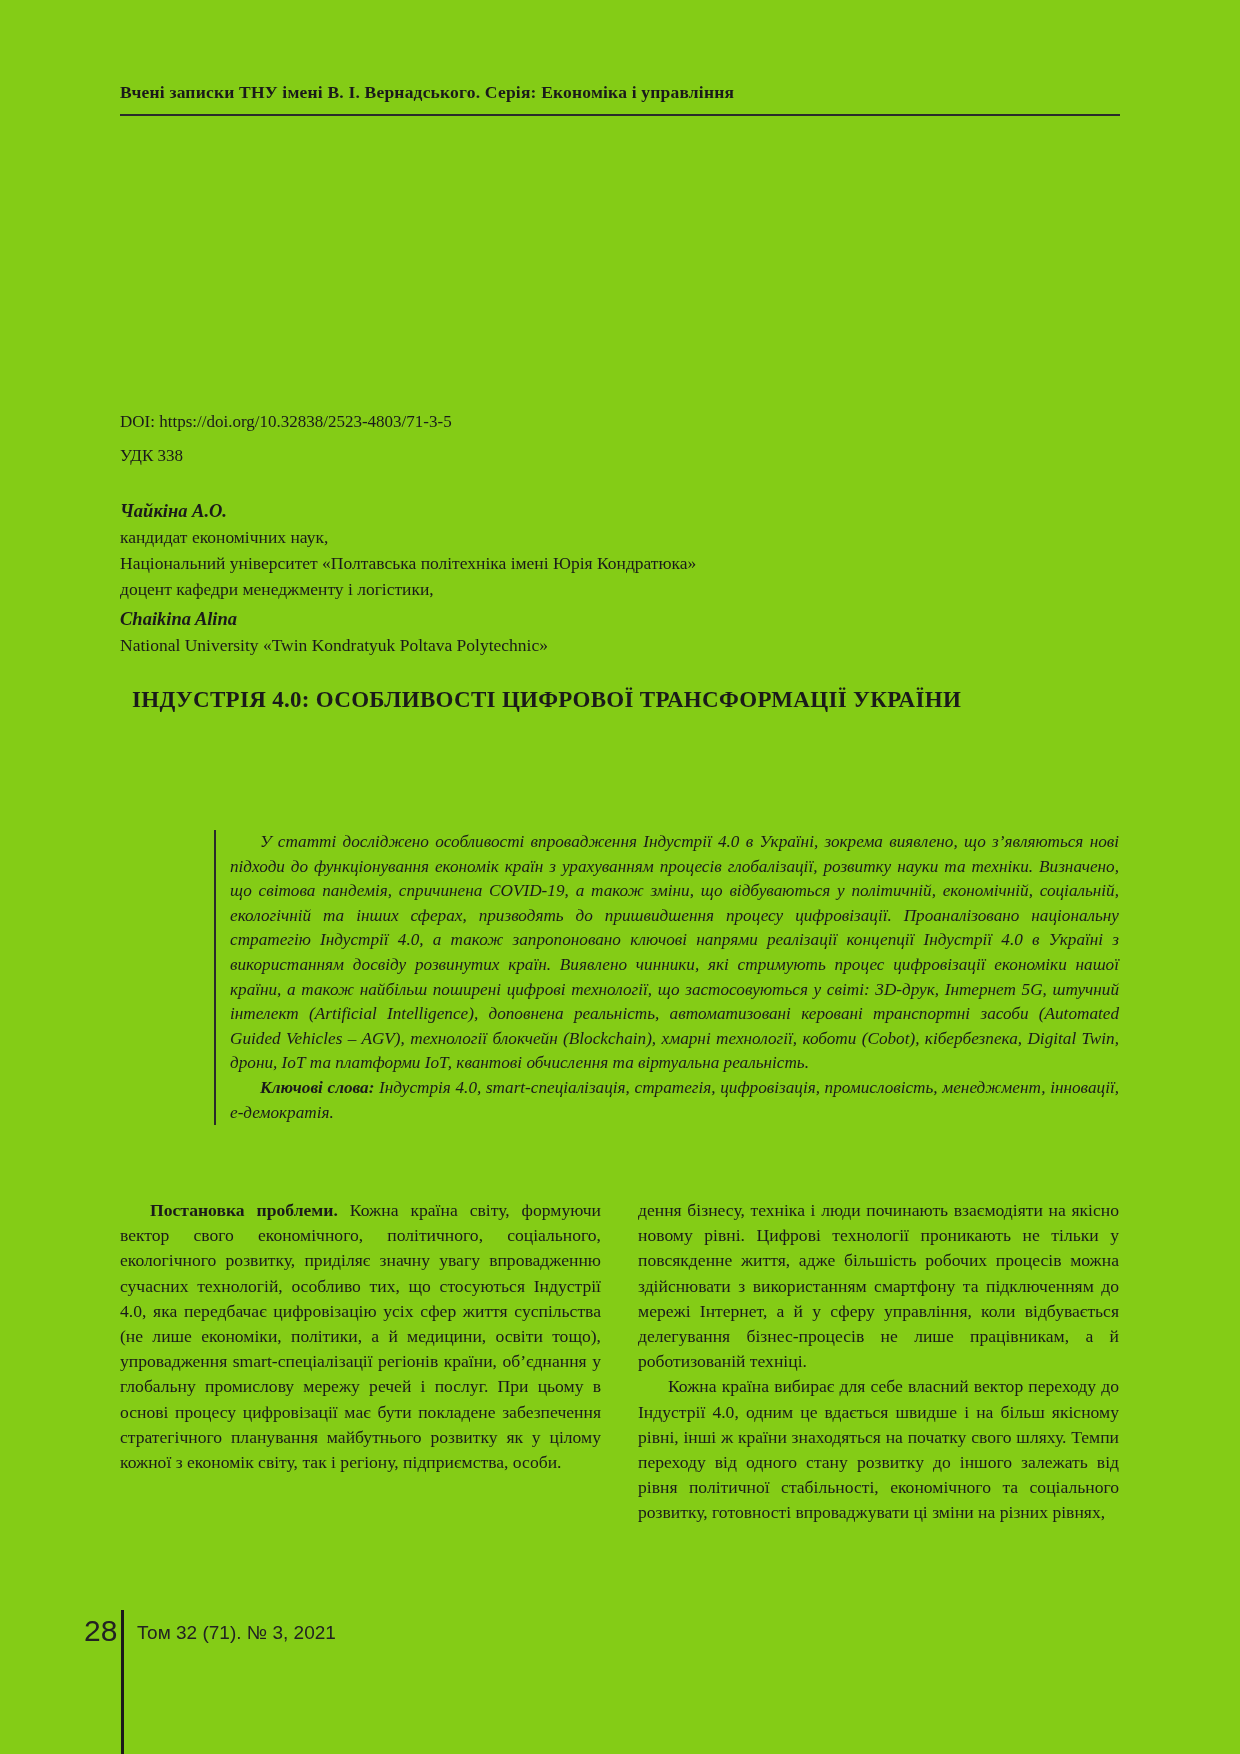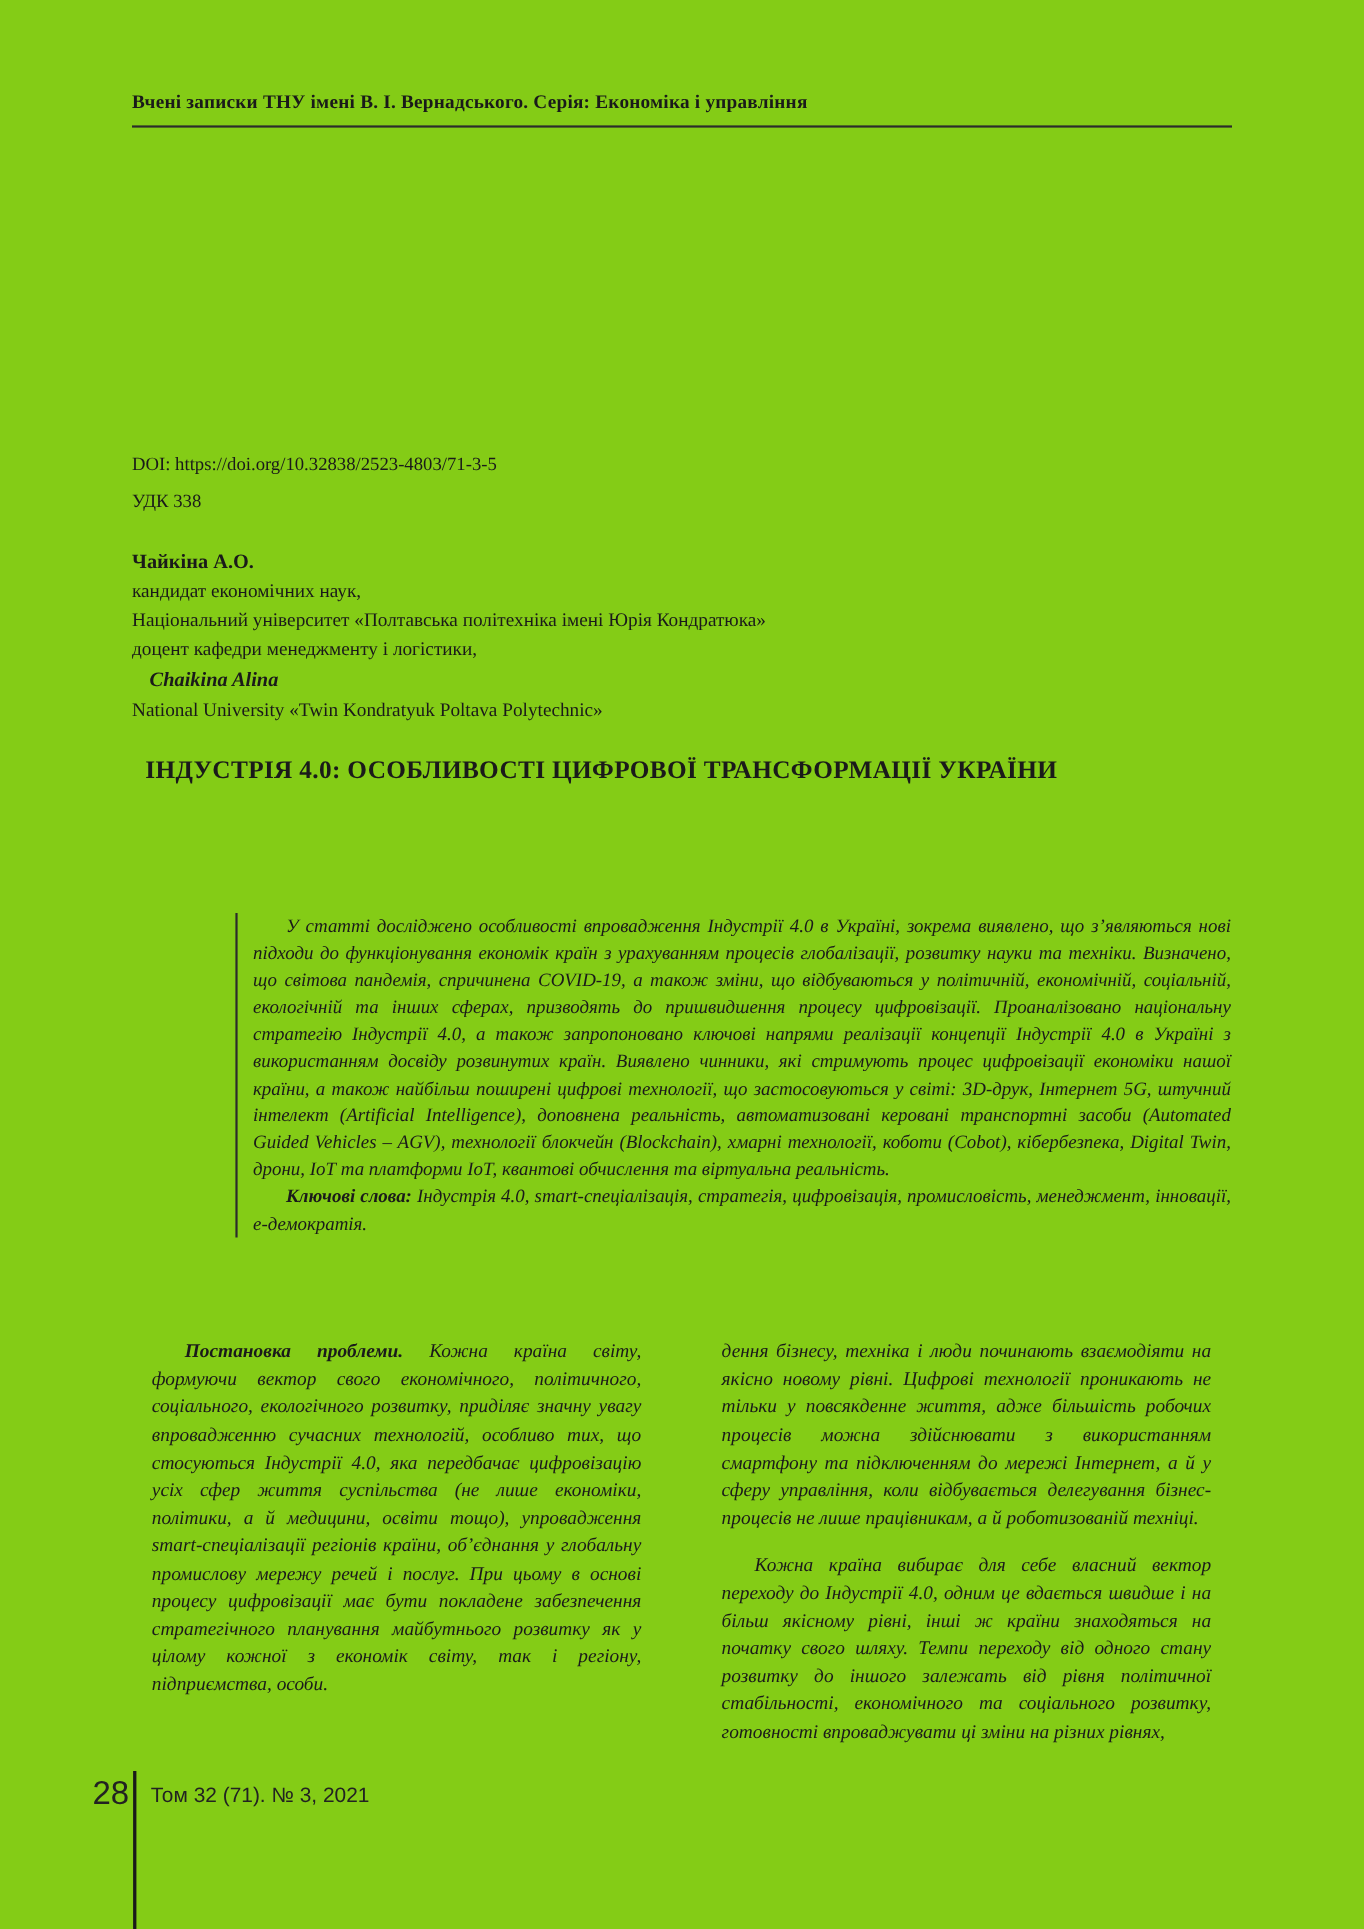--- a/index.html
+++ b/index.html
@@ -23,23 +23,23 @@
     border-bottom: 2px solid #2b2b2b;
     font-weight: bold;
     font-size: 17.5px;
     letter-spacing: 0.2px;
   }
   
   .doi-line   { position: absolute; left: 120px; top: 412px; font-size: 17px; }
   .udc-line   { position: absolute; left: 120px; top: 446px; font-size: 17px; }
   
   .author-ua { position: absolute; left: 120px; top: 498px; font-size: 17.5px; line-height: 26px; }
-  .author-ua .author-name { font-weight: bold; font-size: 18.5px; }
+  .author-ua .author-name { font-weight: bold; font-style: italic; font-size: 18.5px; }
   .author-en { position: absolute; left: 120px; top: 606px; font-size: 17.5px; line-height: 26px; }
-  .author-en .author-name { font-weight: bold; font-style: italic; font-size: 18.5px; margin-left: 16px; }
+  .author-en .author-name { font-weight: bold; font-style: italic; font-size: 18.5px; }
   .author-ua p, .author-en p { margin: 0; }
   
   .article-title {
     position: absolute;
     left: 132px;
     top: 672px;
     width: 1000px;
     font-weight: bold;
     font-size: 23px;
     letter-spacing: 0.3px;
@@ -68,21 +68,21 @@
     width: 1000px;
     display: flex;
     gap: 37px;
   }
   .col {
     width: 481px;
     font-size: 17.6px;
     line-height: 25.2px;
     text-align: justify;
   }
-  .col p { margin: 18px; text-indent: 30px; font-style: italic; }
+  .col p { margin: 0; text-indent: 30px; }
   .lead { font-weight: bold; }
   
   .footer-pagenum {
     position: absolute;
     left: 84px;
     top: 1614px;
     font-family: "Liberation Sans", sans-serif;
     font-size: 30px;
     color: #222;
   }

